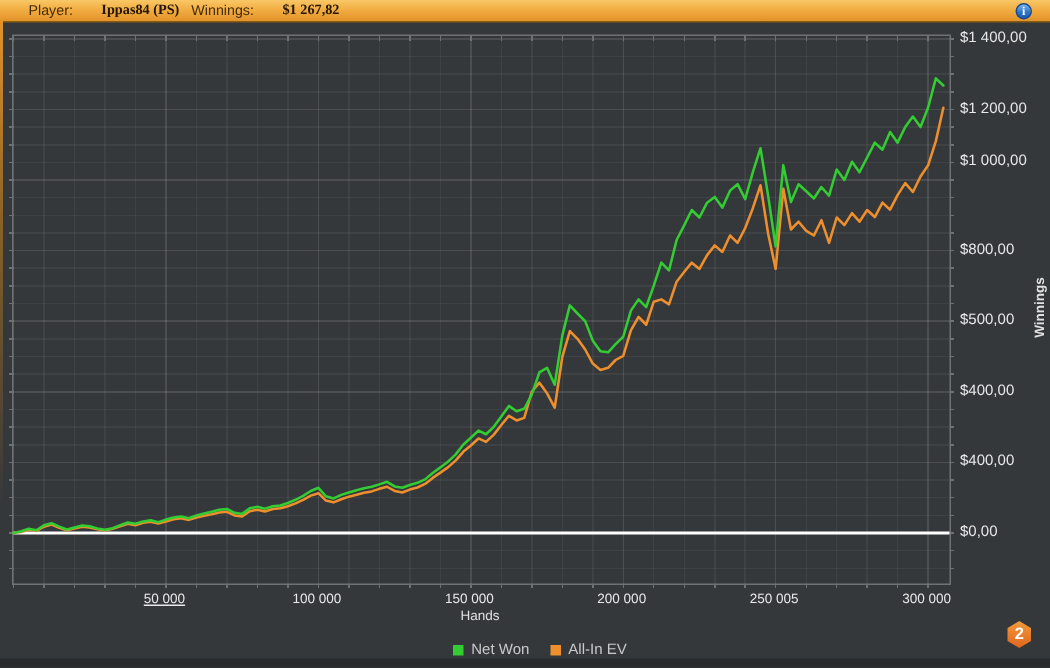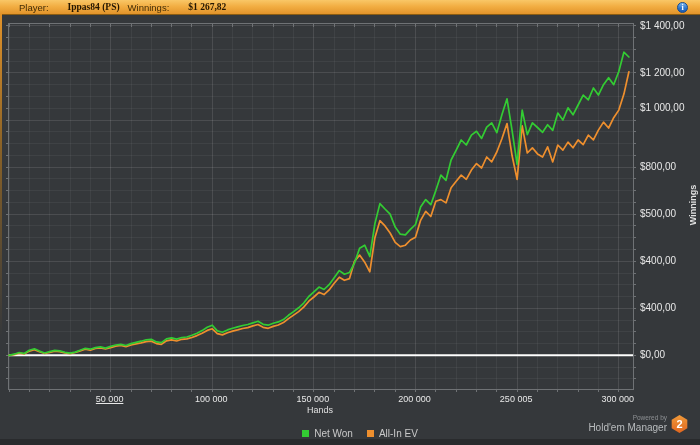--- a/index.html
+++ b/index.html
@@ -317,18 +317,14 @@
     </span>
     <span class="legend-item">
       <span class="swatch" style="background: rgb(238, 143, 46);"></span>
       <span>All-In EV</span>
     </span>
   </div>
 
 <div class="bottom-strip"></div>
 
 <div class="brand">
-  <div class="brand-text">
-    <span class="powered-by">Powered by</span>
-    <span class="brand-name">Hold'em Manager</span>
-  </div>
   <div class="badge">2</div>
 </div>
 
 </body></html>

